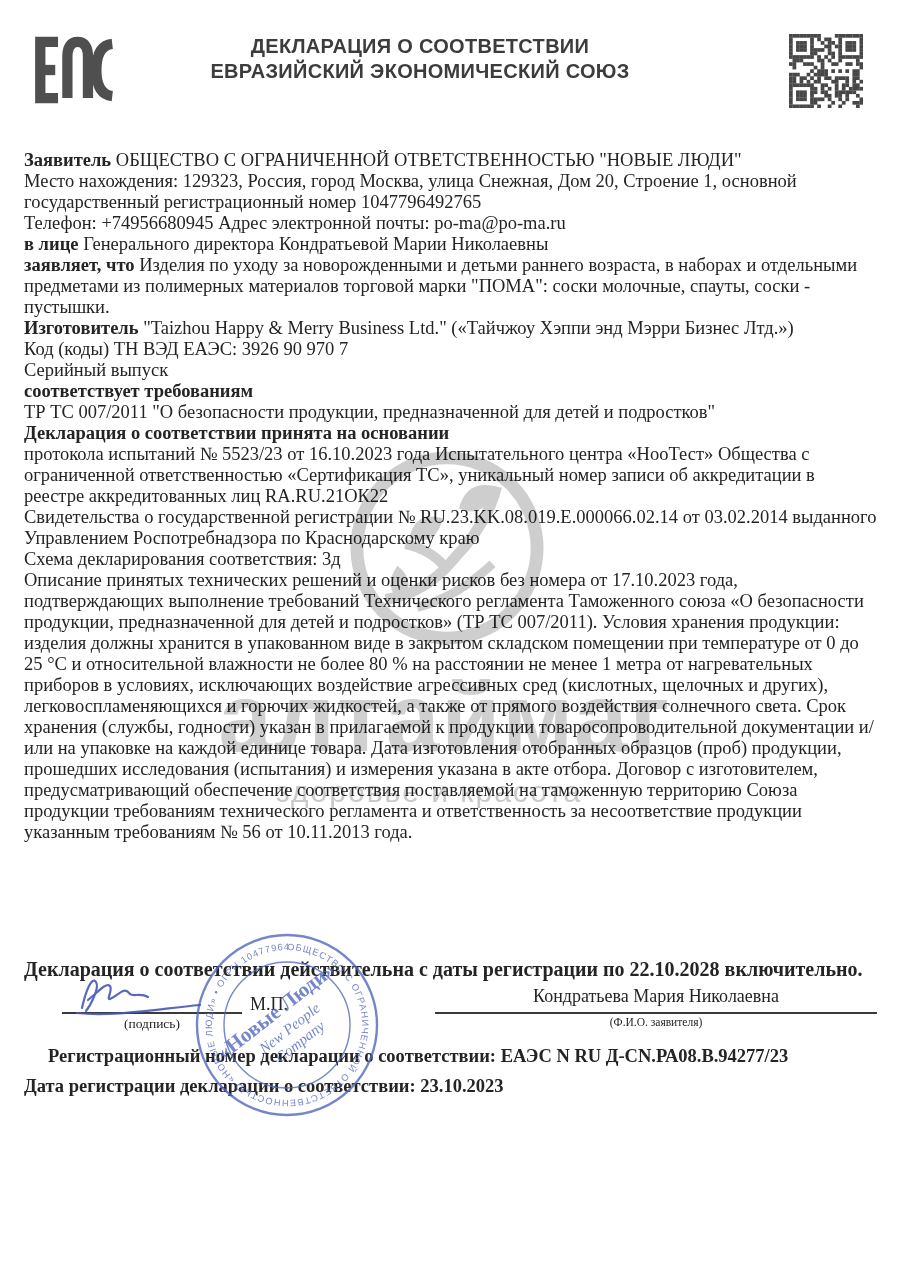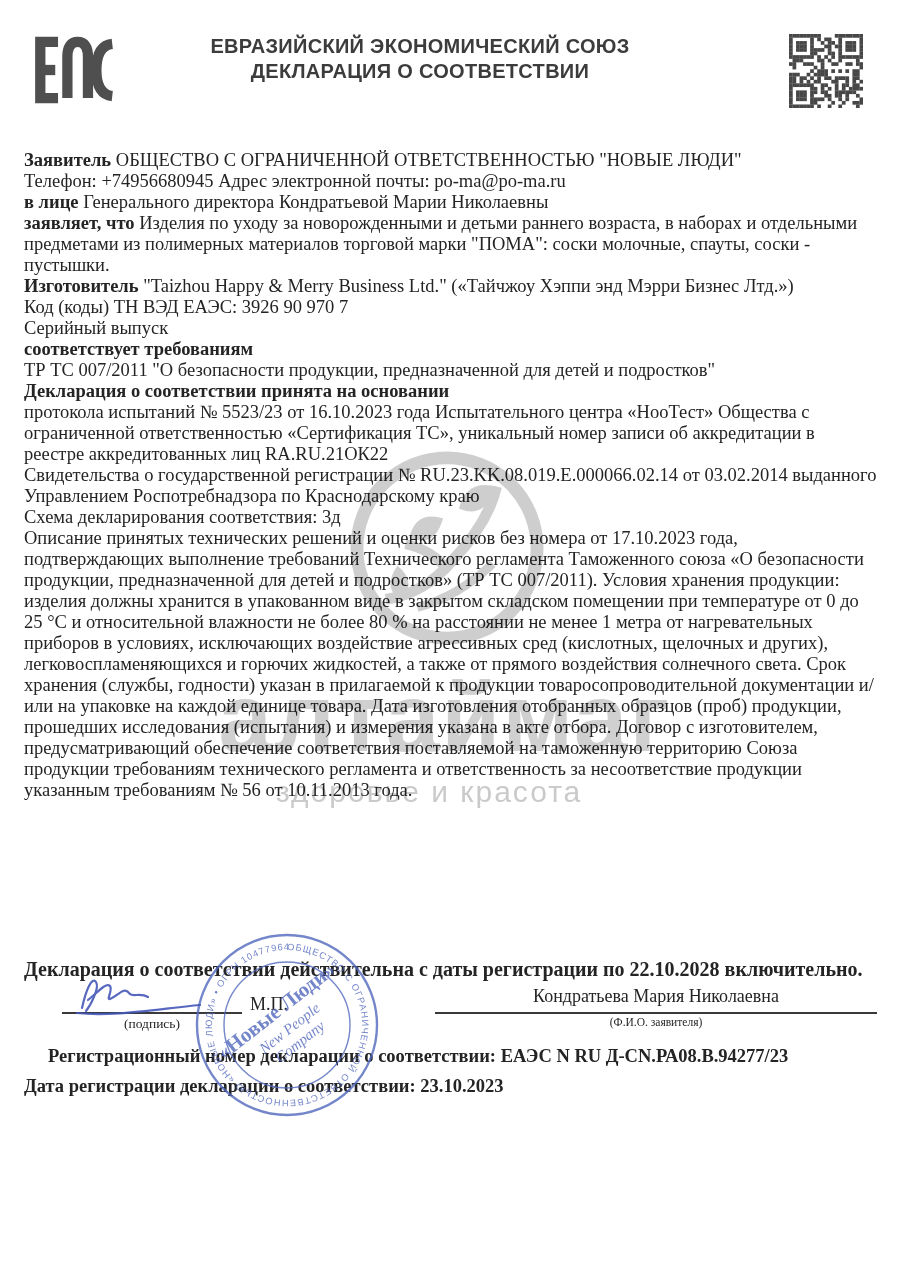--- a/index.html
+++ b/index.html
@@ -51,22 +51,22 @@
   <svg class="eac-logo" width="86" height="76" viewBox="0 0 92 76">
     <g stroke="#4f4f4f" stroke-width="11" fill="none">
       <path d="M30,8 L11,8 L11,68 L30,68"></path>
       <path d="M11,38 L27,38"></path>
       <path d="M40,68 L40,24 Q40,8 51,8 Q62,8 62,24 L62,68"></path>
       <path d="M88,10 Q71,12 71,38 Q71,64 88,66"></path>
     </g>
   </svg>
 
   <div class="doc-title">
+    <div>ДЕКЛАРАЦИЯ О СООТВЕТСТВИИ</div>
     <div>ЕВРАЗИЙСКИЙ ЭКОНОМИЧЕСКИЙ СОЮЗ</div>
-    <div>ДЕКЛАРАЦИЯ О СООТВЕТСТВИИ</div>
   </div>
 
   <svg class="qr" id="qr" viewBox="0 0 74 74">
       <g fill="#474747">
         <rect x="0.00" y="0.00" width="3.72" height="3.72"></rect>
         <rect x="3.52" y="0.00" width="3.72" height="3.72"></rect>
         <rect x="7.05" y="0.00" width="3.72" height="3.72"></rect>
         <rect x="10.57" y="0.00" width="3.72" height="3.72"></rect>
         <rect x="14.10" y="0.00" width="3.72" height="3.72"></rect>
         <rect x="17.62" y="0.00" width="3.72" height="3.72"></rect>
@@ -299,20 +299,21 @@
         <rect x="21.14" y="70.48" width="3.72" height="3.72"></rect>
         <rect x="28.19" y="70.48" width="3.72" height="3.72"></rect>
         <rect x="38.76" y="70.48" width="3.72" height="3.72"></rect>
         <rect x="49.33" y="70.48" width="3.72" height="3.72"></rect>
         <rect x="66.95" y="70.48" width="3.72" height="3.72"></rect>
       </g>
     </svg>
 
   <div class="flow">
     <p><b>Заявитель</b><span> ОБЩЕСТВО С ОГРАНИЧЕННОЙ ОТВЕТСТВЕННОСТЬЮ "НОВЫЕ ЛЮДИ"</span></p>
+    <p>Место нахождения: 129323, Россия, город Москва, улица Снежная, Дом 20, Строение 1, основной государственный регистрационный номер 1047796492765</p>
     <p>Телефон: +74956680945 Адрес электронной почты: po-ma@po-ma.ru</p>
     <p><b>в лице</b><span> Генерального директора Кондратьевой Марии Николаевны</span></p>
     <p><b>заявляет, что</b><span> Изделия по уходу за новорожденными и детьми раннего возраста, в наборах и отдельными предметами из полимерных материалов торговой марки "ПОМА": соски молочные, спауты, соски - пустышки.</span></p>
     <p><b>Изготовитель</b><span> "Taizhou Happy &amp; Merry Business Ltd." («Тайчжоу Хэппи энд Мэрри Бизнес Лтд.»)</span></p>
     <p>Код (коды) ТН ВЭД ЕАЭС: 3926 90 970 7</p>
     <p>Серийный выпуск</p>
     <p class="bold">соответствует требованиям</p>
     <p>ТР ТС 007/2011 "О безопасности продукции, предназначенной для детей и подростков"</p>
     <p class="bold">Декларация о соответствии принята на основании</p>
     <p>протокола испытаний № 5523/23 от 16.10.2023 года Испытательного центра «НооТест» Общества с ограниченной ответственностью «Сертификация ТС», уникальный номер записи об аккредитации в реестре аккредитованных лиц RA.RU.21ОК22</p>

